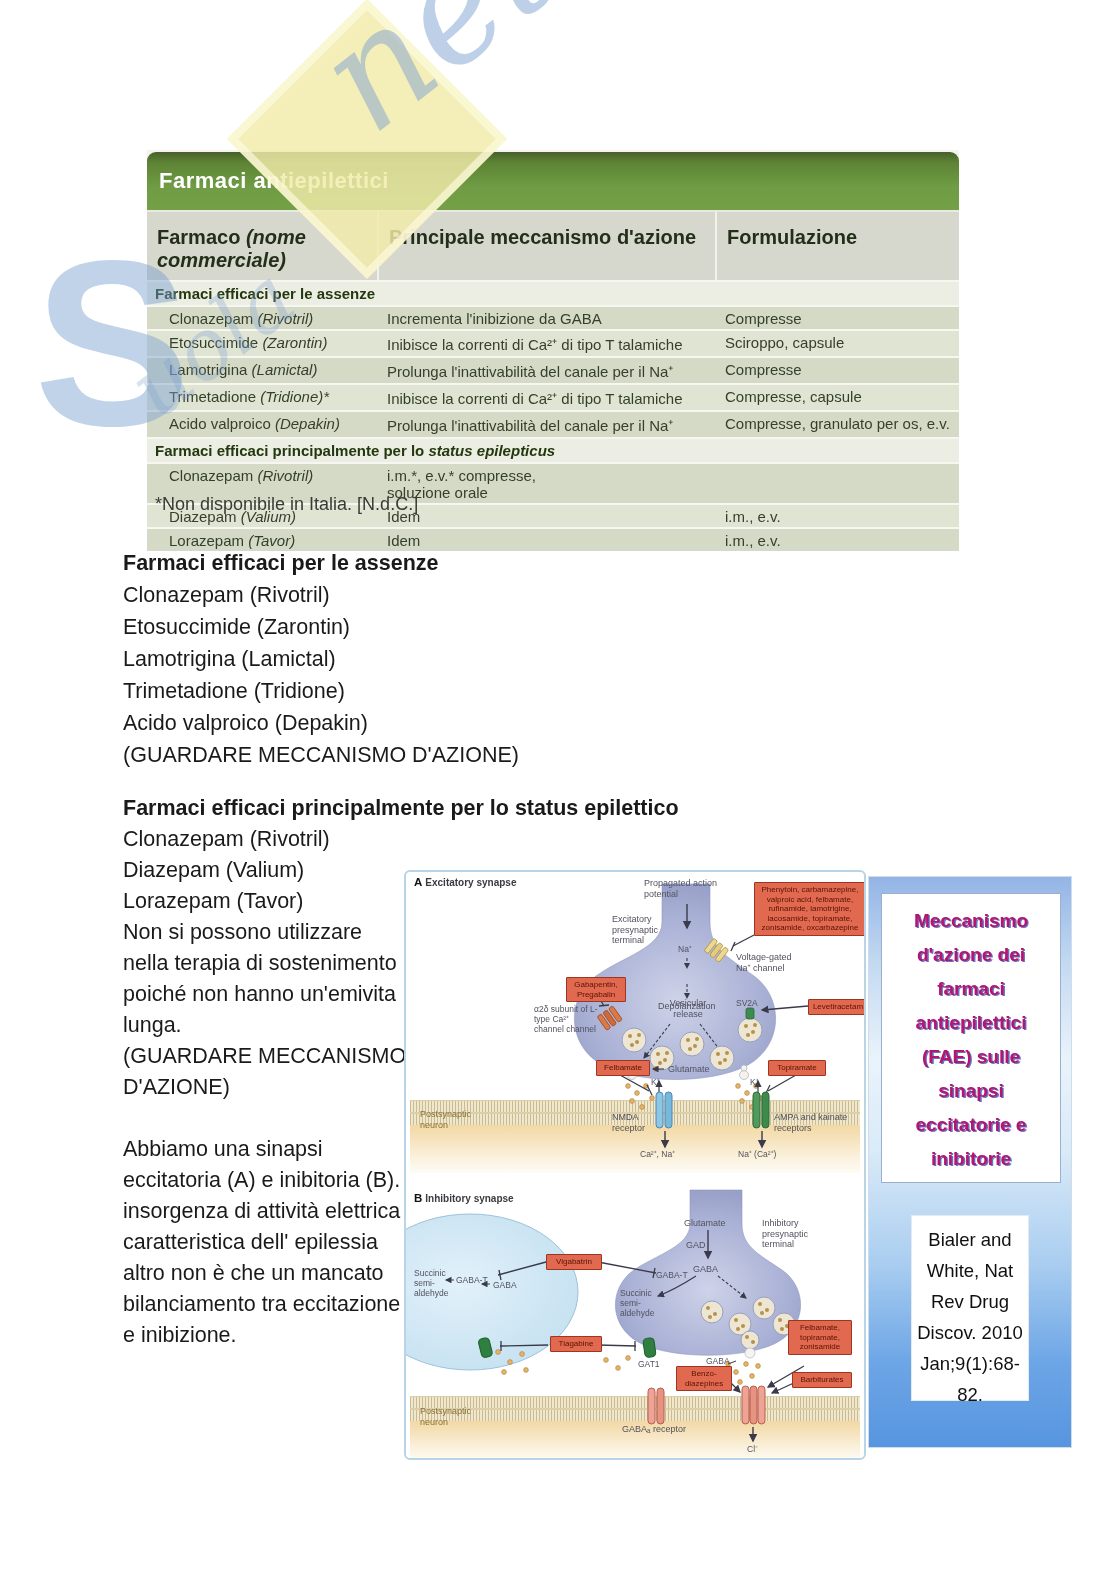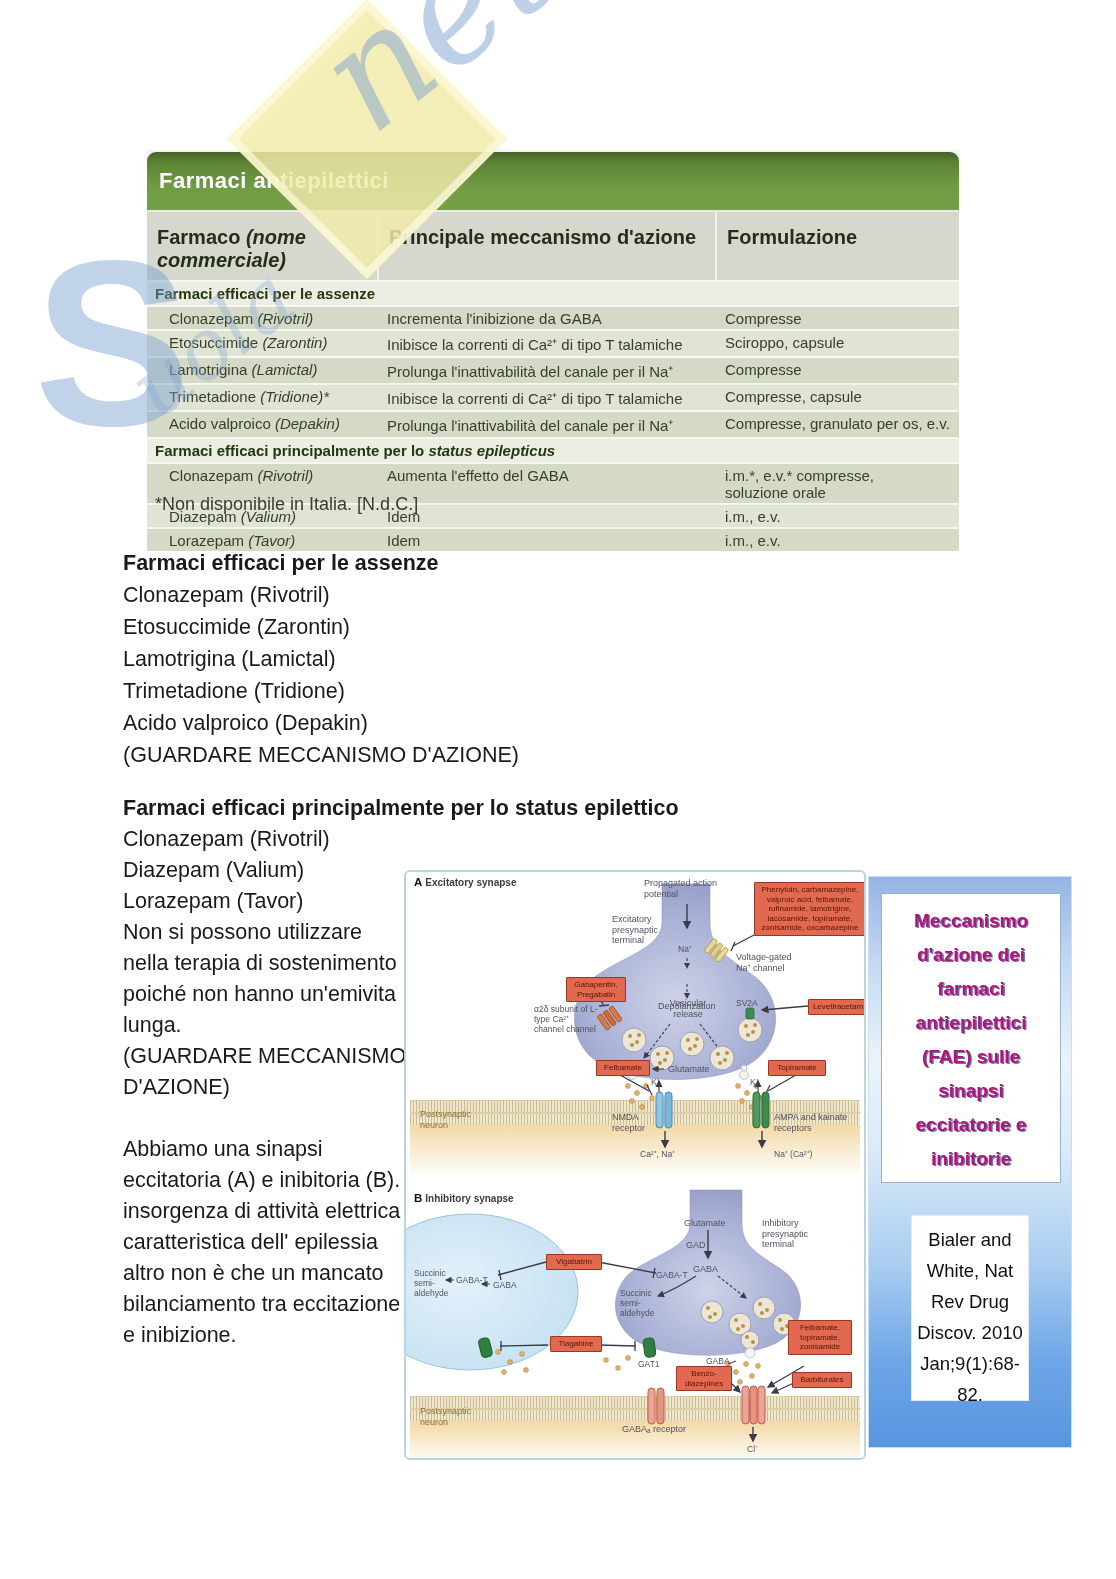--- a/index.html
+++ b/index.html
@@ -92,21 +92,20 @@
       <div class="trow odd">
         <div class="cell drug"><span>Acido valproico</span> <span class="brand">(Depakin)</span></div>
         <div class="cell">Prolunga l'inattivabilità del canale per il Na⁺</div>
         <div class="cell">Compresse, granulato per os, e.v.</div>
       </div>
 
       <div class="tbl-sec"><span>Farmaci efficaci principalmente per lo </span><span class="brand">status epilepticus</span></div>
 
       <div class="trow odd">
         <div class="cell drug"><span>Clonazepam</span> <span class="brand">(Rivotril)</span></div>
-        <div class="cell">Aumenta l'effetto del GABA</div>
         <div class="cell" style="max-width:190px;">i.m.*, e.v.* compresse, soluzione orale</div>
       </div>
       <div class="trow even">
         <div class="cell drug"><span>Diazepam</span> <span class="brand">(Valium)</span></div>
         <div class="cell">Idem</div>
         <div class="cell">i.m., e.v.</div>
       </div>
       <div class="trow odd">
         <div class="cell drug"><span>Lorazepam</span> <span class="brand">(Tavor)</span></div>
         <div class="cell">Idem</div>
@@ -378,21 +377,21 @@
     <div class="redbox" style="left:402px;top:127px;width:52px;">Levetiracetam</div>
     <div class="redbox" style="left:190px;top:188px;width:46px;">Felbamate</div>
     <div class="fl" style="left:262px;top:192px;">Glutamate</div>
     <div class="redbox" style="left:362px;top:188px;width:50px;">Topiramate</div>
     <div class="fl" style="left:245px;top:205px;font-size:8.5px;">K⁺</div>
     <div class="fl" style="left:344px;top:205px;font-size:8.5px;">K⁺</div>
     <div class="fl brown" style="left:14px;top:237px;width:60px;">Postsynaptic neuron</div>
     <div class="fl" style="left:206px;top:240px;width:44px;">NMDA receptor</div>
     <div class="fl" style="left:234px;top:277px;font-size:8.5px;">Ca²⁺, Na⁺</div>
     <div class="fl" style="left:368px;top:240px;width:80px;">AMPA and kainate receptors</div>
-    <div class="fl" style="left:332px;top:277px;font-size:8.5px;margin-left:36px;">Na⁺ (Ca²⁺)</div>
+    <div class="fl" style="left:332px;top:277px;font-size:8.5px;">Na⁺ (Ca²⁺)</div>
 
     <div class="fl ptag" style="left:8px;top:320px;"><span class="letter">B</span><span>Inhibitory synapse</span></div>
     <div class="fl" style="left:278px;top:346px;">Glutamate</div>
     <div class="fl" style="left:280px;top:368px;">GAD</div>
     <div class="fl" style="left:287px;top:392px;">GABA</div>
     <div class="fl" style="left:356px;top:346px;width:62px;">Inhibitory presynaptic terminal</div>
     <div class="redbox" style="left:140px;top:382px;width:48px;">Vigabatrin</div>
     <div class="fl" style="left:8px;top:396px;width:44px;font-size:8.5px;">Succinic semi-aldehyde</div>
     <div class="fl" style="left:50px;top:403px;font-size:8.5px;">GABA-T</div>
     <div class="fl" style="left:87px;top:408px;font-size:8.5px;">GABA</div>

